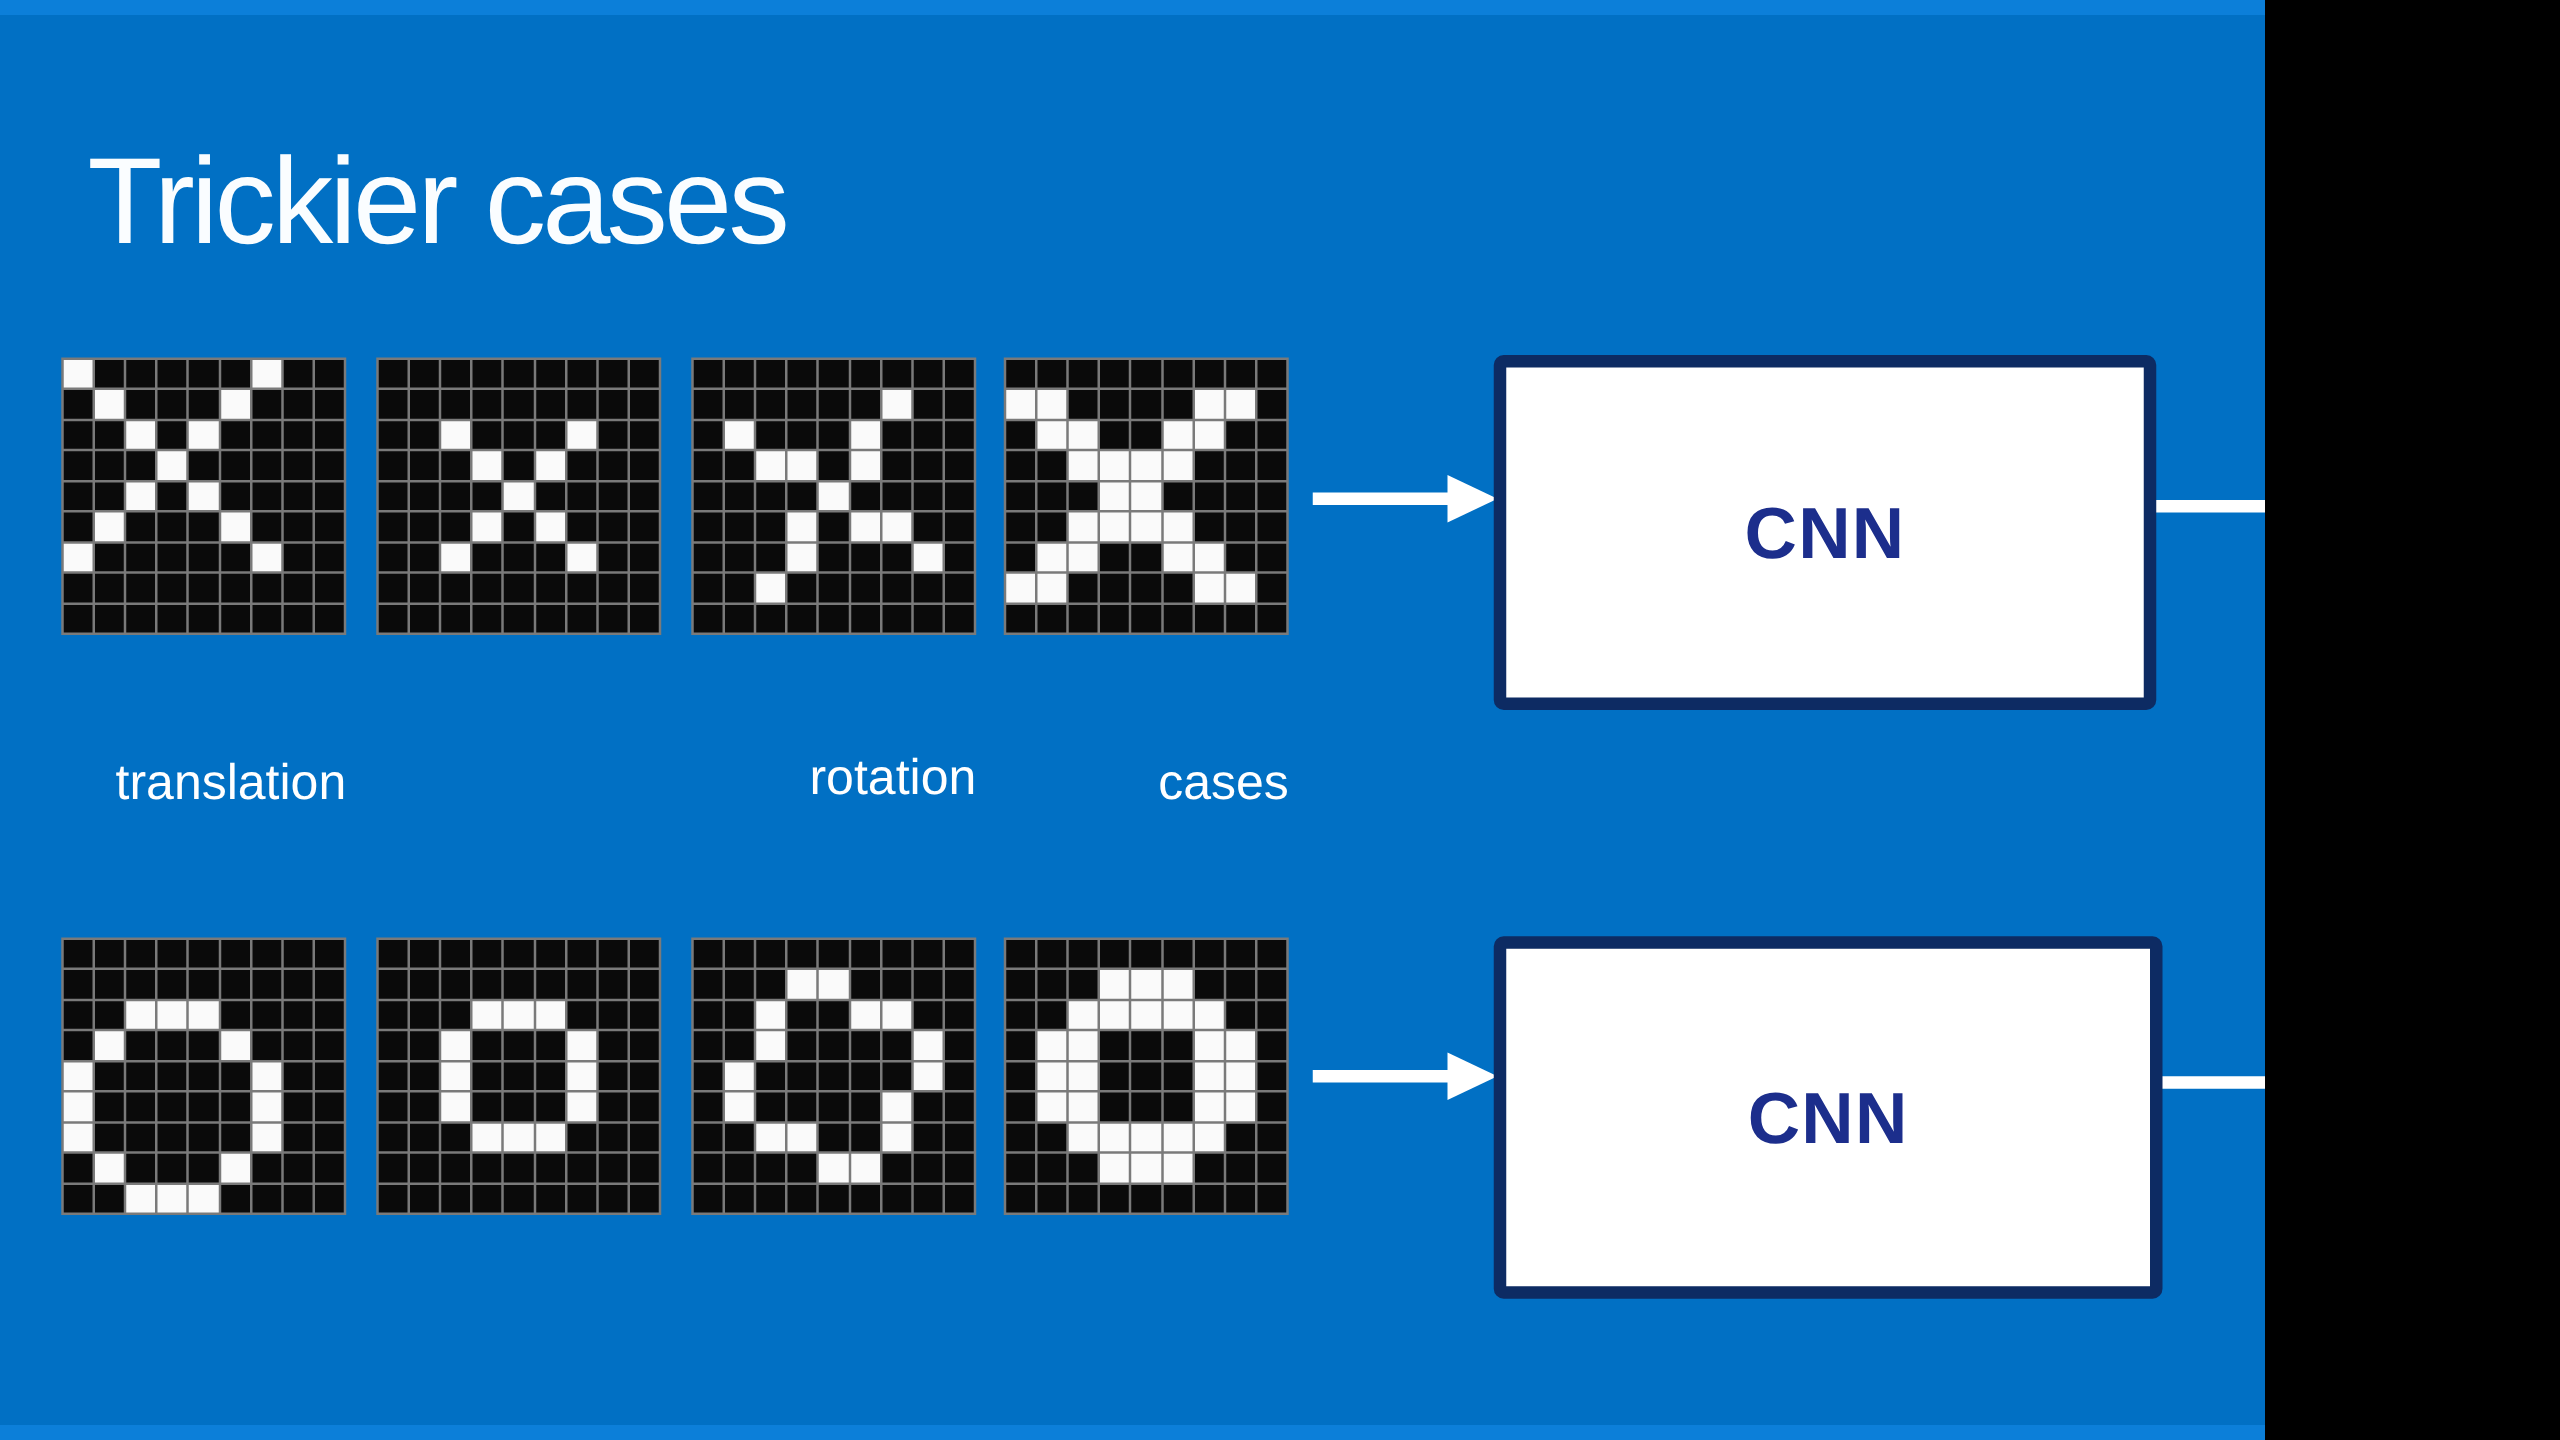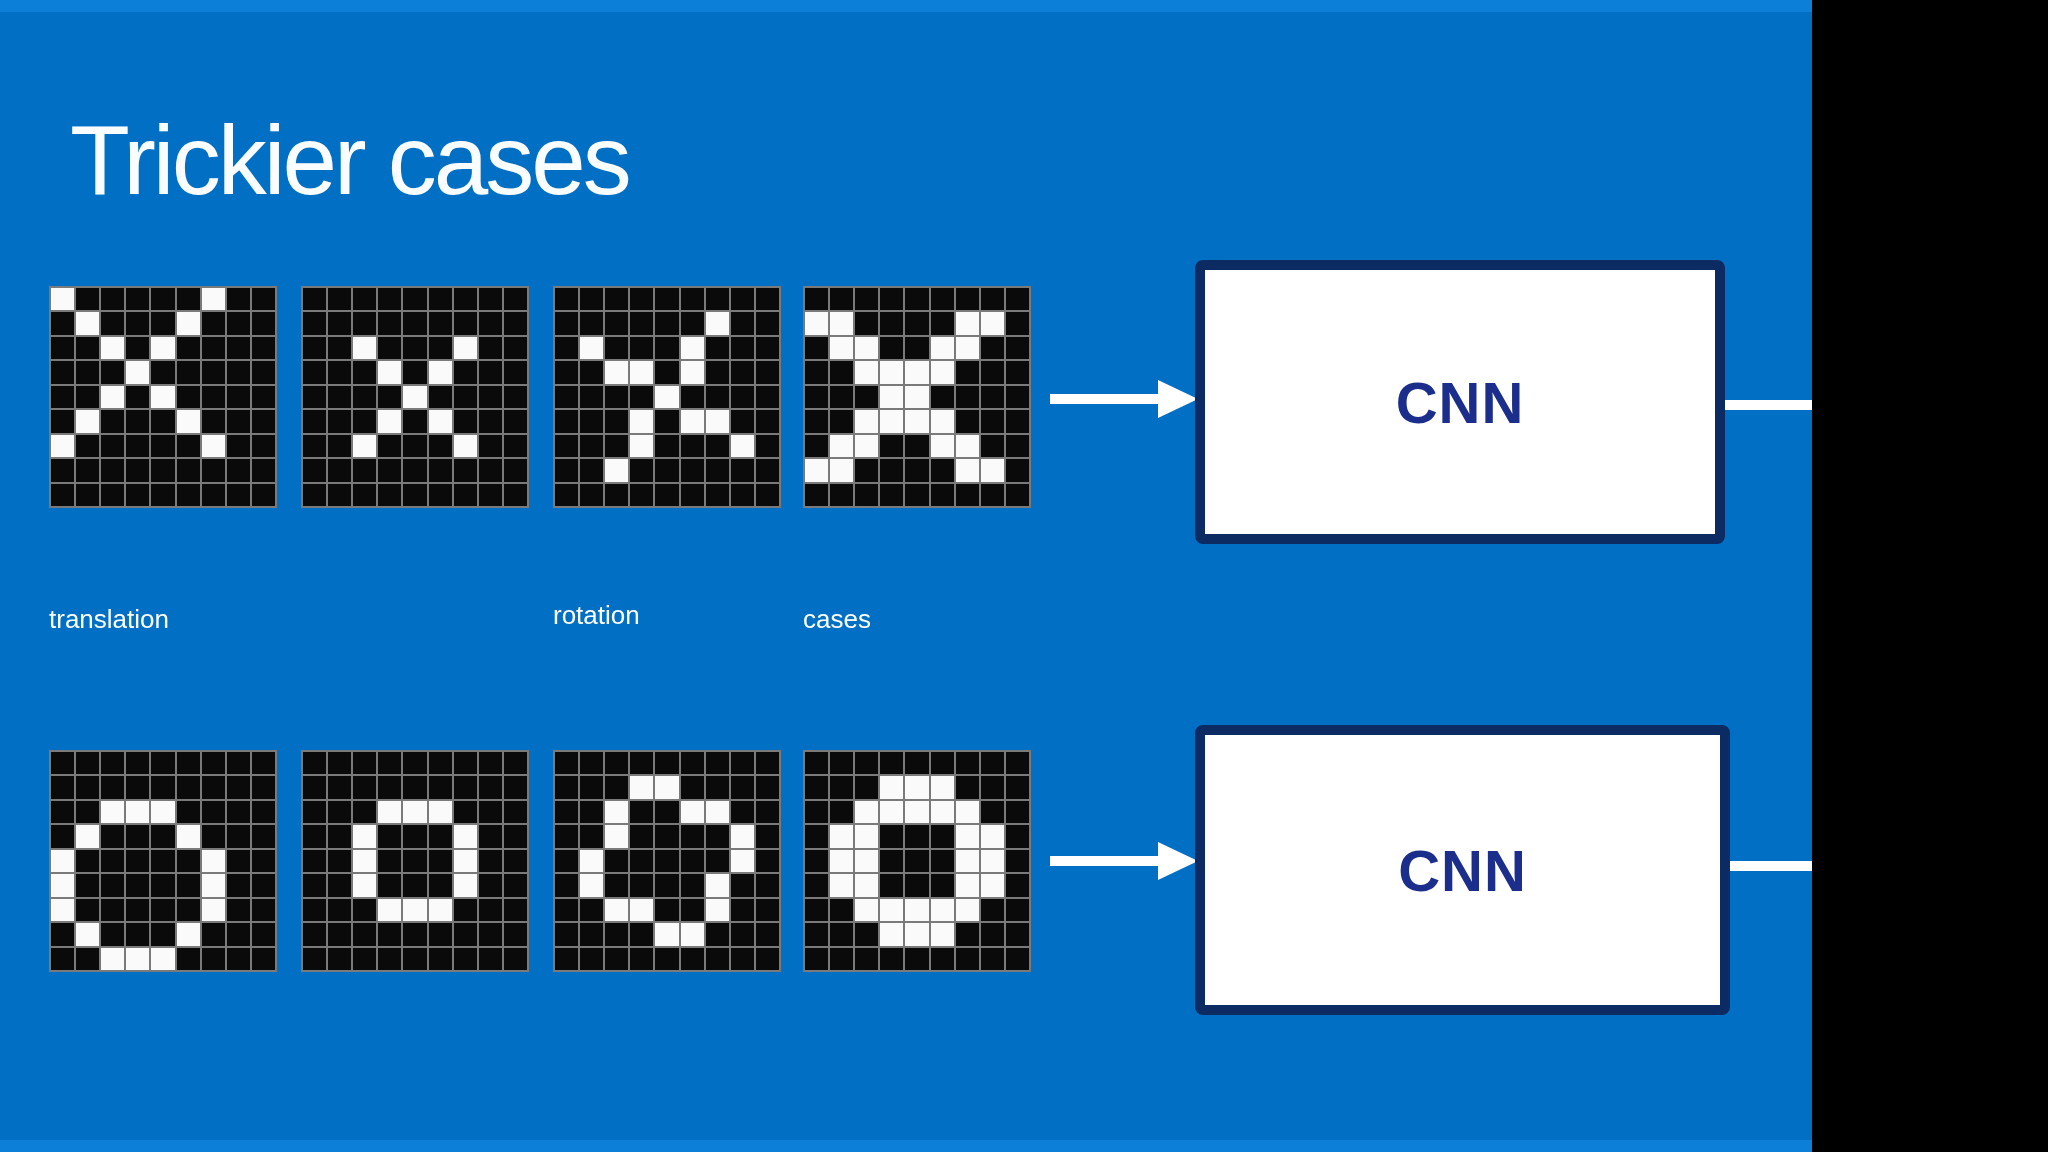--- a/index.html
+++ b/index.html
@@ -35,32 +35,32 @@
     gap: 2px;
     padding: 2px;
     background: var(--grid-line, #7a7a7a);
   }
   .pixel-grid .cell.off { background: var(--cell-off, #0a0a0a); }
   .pixel-grid .cell.on  { background: var(--cell-on, #fafafa); }
 
   .grid-label {
     position: absolute; top: 604px;
     width: 228px;
-    text-align: left;
-    font-size: 26px; font-weight: 400;
+    text-align: right;
+    font-size: 40px; font-weight: 400;
     color: var(--label-text, #ffffff);
   }
 
   .cnn-box {
     position: absolute;
     box-sizing: border-box;
     background: var(--box-fill, #ffffff);
     border: 10px solid var(--box-border, #0d2b63);
     border-radius: 8px;
-    display: flex; align-items: center; justify-content: center;
+    display: flex; align-items: center; justify-content: center; margin-top: 24px;
   }
   .cnn-box .cnn-label {
     font-size: 58px; font-weight: 700;
     color: var(--cnn-text, #1c2e8c);
     letter-spacing: 1px;
   }
 
   .arrow {
     position: absolute;
     color: var(--arrow, #ffffff);

